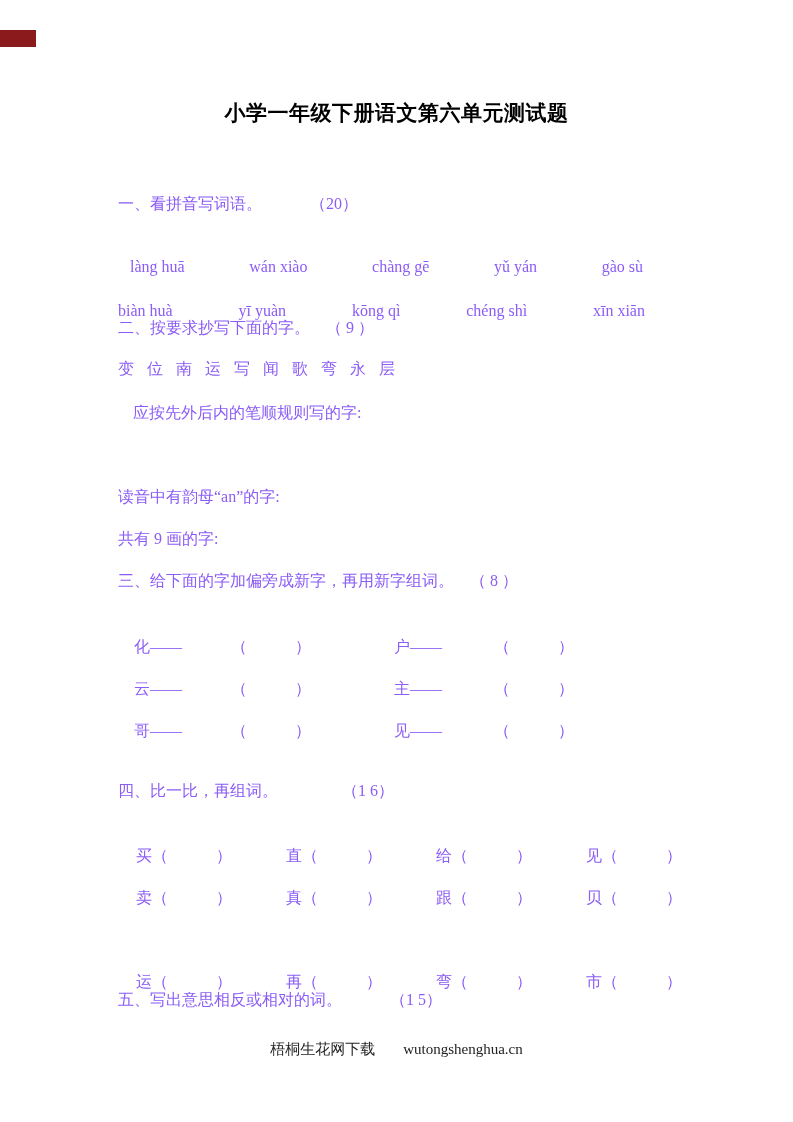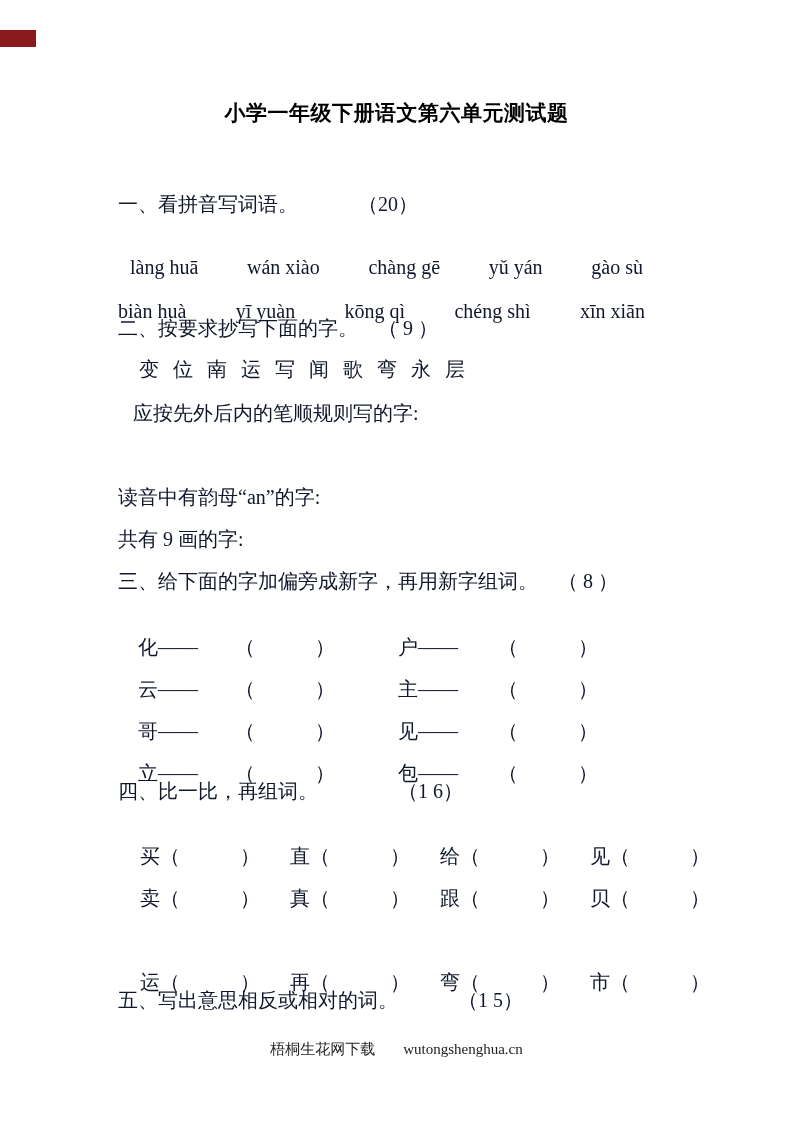--- a/index.html
+++ b/index.html
@@ -2,28 +2,28 @@
 <html><head>
 <meta charset="utf-8">
 <style>
   html, body { margin:0; padding:0; }
   body {
     width:793px; height:1122px; background:#ffffff; overflow:hidden;
     font-family:"Liberation Serif","DejaVu Serif",serif; color:#000;
   }
   .page { position:relative; width:793px; height:1122px; background:#fff; }
   .red-marker { position:absolute; left:0; top:30px; width:36px; height:17px; background:#8b1a1c; }
-  .line { position:absolute; left:118px; font-size:20px; line-height:24px; white-space:pre; color:#0f172a; }
+  .line { position:absolute; left:118px; font-size:16px; line-height:24px; white-space:pre; color:#8b5cf6; }
   .title-line {
     position:absolute; left:0; top:99px; width:100%; text-align:center;
     font-size:21px; font-weight:bold; letter-spacing:0.5px;
   }
   .pinyin-row { display:flex; justify-content:space-between; white-space:pre;margin-top:24px; }
   .pinyin-row .py { white-space:pre; }
-  .char-row { word-spacing:9px;margin-left:21px; }
+  .char-row { word-spacing:9px; }
   .w97  { display:inline-block; width:97px; }
   .w163 { display:inline-block; width:163px; }
   .w100 { display:inline-block; width:100px; }
   .cmp-row { width:600px; }
   .cmp-cell { display:inline-block; width:150px; white-space:pre; }
   .footer-line {
     position:absolute; left:0; top:1040px; width:100%; text-align:center;
     font-size:15px; color:#222;
   }
   .footer-line .site-name { margin-right:28px; }
@@ -65,23 +65,20 @@
 
   <div class="line" style="top:611px">
     <span class="w97">化——</span><span class="w163">（　　　）</span><span class="w100">户——</span><span>（　　　）</span>
   </div>
   <div class="line" style="top:653px">
     <span class="w97">云——</span><span class="w163">（　　　）</span><span class="w100">主——</span><span>（　　　）</span>
   </div>
   <div class="line" style="top:695px">
     <span class="w97">哥——</span><span class="w163">（　　　）</span><span class="w100">见——</span><span>（　　　）</span>
   </div>
-  <div class="line" style="top:737px">
-    <span class="w97">立——</span><span class="w163">（　　　）</span><span class="w100">包——</span><span>（　　　）</span>
-  </div>
 
   <div class="line" style="top:779px">四、比一比，再组词。　　　　（1 6）</div>
 
   <div class="line cmp-row" style="top:820px; left:120px">
     <span class="cmp-cell"><span>买</span><span>（　　　）</span></span><span class="cmp-cell"><span>直</span><span>（　　　）</span></span><span class="cmp-cell"><span>给</span><span>（　　　）</span></span><span class="cmp-cell"><span>见</span><span>（　　　）</span></span>
   </div>
   <div class="line cmp-row" style="top:862px; left:120px">
     <span class="cmp-cell"><span>卖</span><span>（　　　）</span></span><span class="cmp-cell"><span>真</span><span>（　　　）</span></span><span class="cmp-cell"><span>跟</span><span>（　　　）</span></span><span class="cmp-cell"><span>贝</span><span>（　　　）</span></span>
   </div>
   <div class="line cmp-row" style="top:946px; left:120px">

